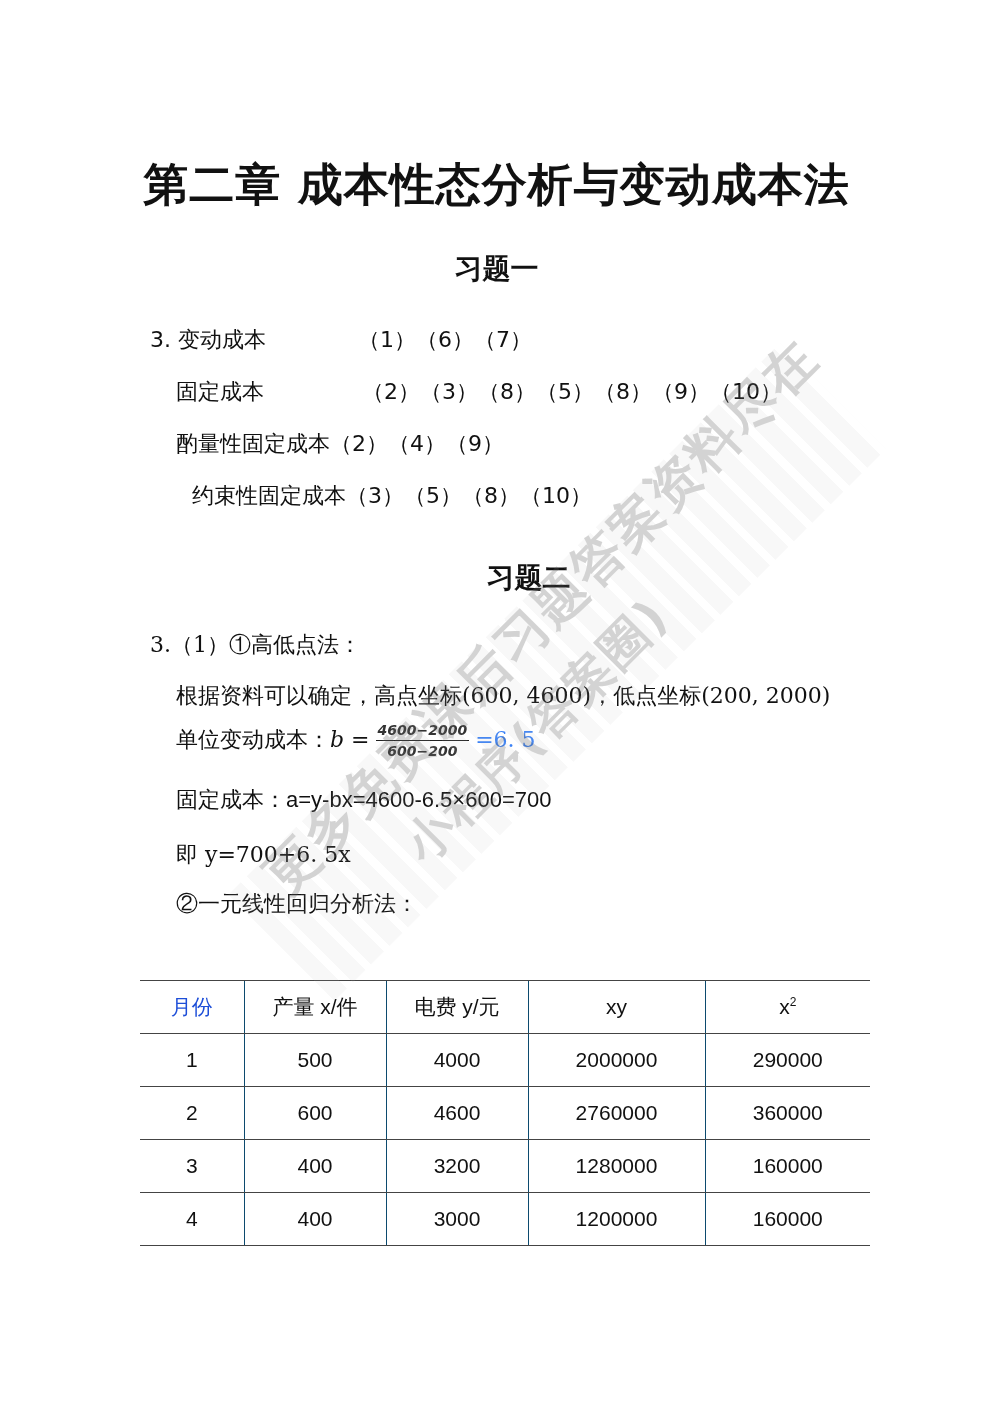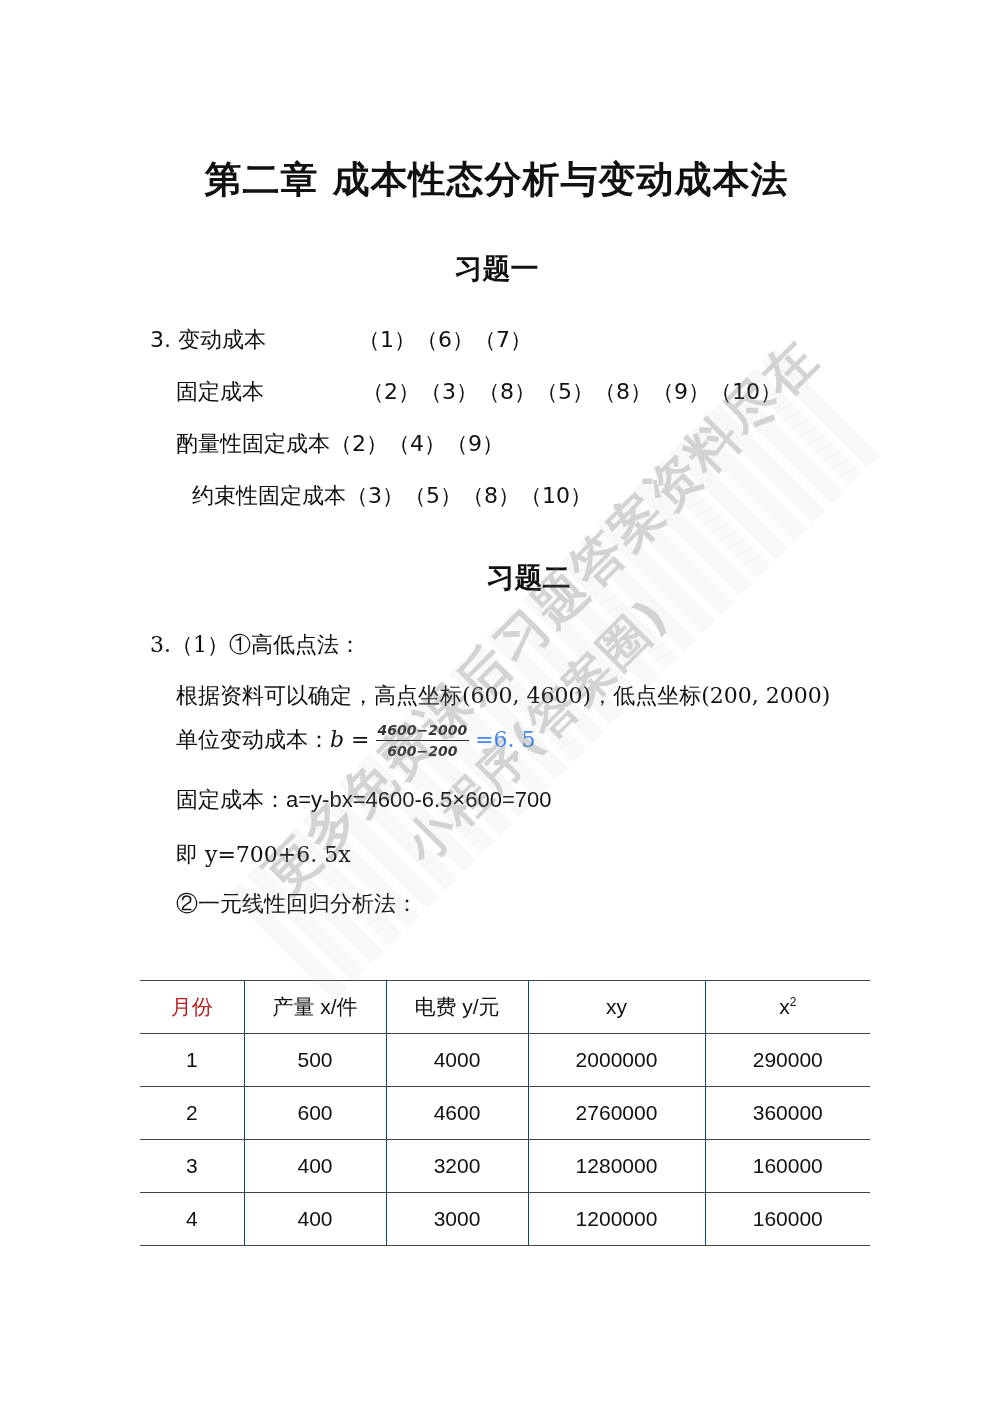--- a/index.html
+++ b/index.html
@@ -1,20 +1,20 @@
 <!DOCTYPE html>
 <html><head>
 <meta charset="utf-8">
 <style>
   html, body { margin: 0; padding: 0; background: #ffffff; }
   body { width: 993px; height: 1404px; position: relative; overflow: hidden;
          font-family: "DejaVu Serif", "Liberation Serif", serif; color: #111; }
   .page { position: absolute; left: 0; top: 0; width: 993px; height: 1404px; }
   .title { position: absolute; left: 0; width: 993px; top: 155px; text-align: center;
-           font-size: 37px; font-weight: bold; font-family: "DejaVu Serif", serif; letter-spacing: 1px; }
+           font-size: 45px; font-weight: bold; font-family: "DejaVu Serif", serif; letter-spacing: 1px; }
   .section { position: absolute; left: 0; width: 993px; text-align: center;
              font-size: 28px; font-weight: bold; font-family: "DejaVu Serif", serif; }
   .line { position: absolute; font-size: 22px; white-space: nowrap; font-family: "DejaVu Sans", sans-serif; }
   .serifline { font-family: "DejaVu Serif", "Liberation Serif", serif; }
   .label { display: inline-block; }
   .frac { display: inline-flex; flex-direction: column; align-items: center; vertical-align: middle;
           font-size: 14px; margin: 0 6px; font-family: "DejaVu Sans", sans-serif; font-weight: bold; color:#333;font-style:italic; }
   .frac .num { border-bottom: 1.5px solid #222; padding: 0 2px 2px 2px; }
   .frac .den { padding-top: 2px; }
   .ital { font-style: italic; font-family: "DejaVu Serif", serif; }
@@ -78,21 +78,21 @@
   <table class="data">
     <colgroup>
       <col style="width:104px">
         <col style="width:142px">
         <col style="width:142px">
         <col style="width:177px">
         <col style="width:165px">
     </colgroup>
     <tbody>
         <tr>
-      <th style="font-family:'DejaVu Serif',serif;color:#b91c1c;">月份</th>
+      <th style="font-family:'DejaVu Serif',serif;color:#1d4ed8;">月份</th>
       <th>产量 x/件</th>
       <th>电费 y/元</th>
       <th>xy</th>
       <th><span>x</span><sup style="font-size:12px;">2</sup></th>
     </tr>
     <tr>
       <td>1</td>
       <td>500</td>
       <td>4000</td>
       <td>2000000</td>

